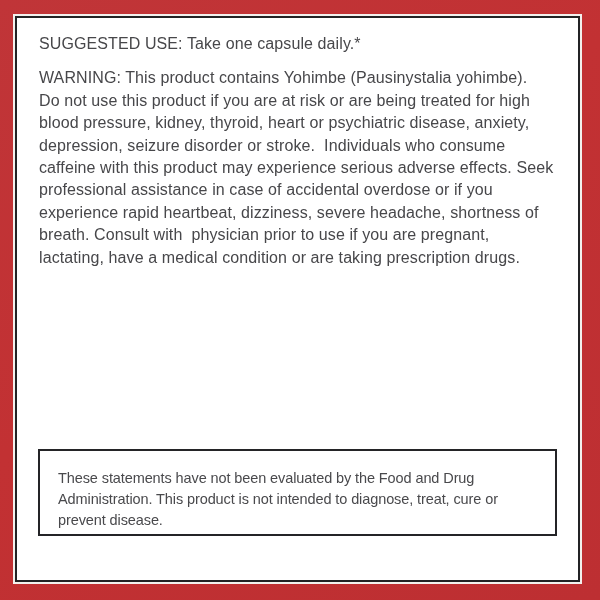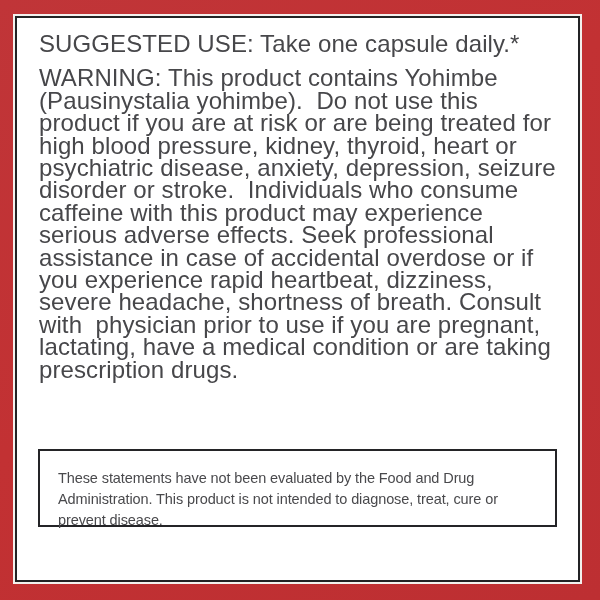--- a/index.html
+++ b/index.html
@@ -22,37 +22,37 @@
     bottom: 18px;
     background: #ffffff;
     border: 2px solid #232325;
     outline: 2px solid #f3f1ee;
     box-sizing: border-box;
     padding: 15px 22px;
     color: #47474a;
   }
   .label-text p {
     margin: 0 0 9px 0;
-    font-size: 24px;
+    font-size: 16px;
     line-height: 22.4px;
     letter-spacing: 0.1px;
     white-space: pre-wrap;
   }
   .label-text p.warning-para {
     margin-top: 12px;
   }
   .label-text p.keepout-para {
     margin-top: 11px;
   }
   .fda-box {
     position: absolute;
     left: 21px;
     right: 21px;
     top: 431px;
-    height: 78px;
+    height: 87px;
     border: 2px solid #242427;
     box-sizing: border-box;
     padding: 17px 18px;
     background: #ffffff;
   }
   .fda-box p {
     margin: 0;
     font-size: 14.5px;
     line-height: 21px;
     letter-spacing: -0.1px;

